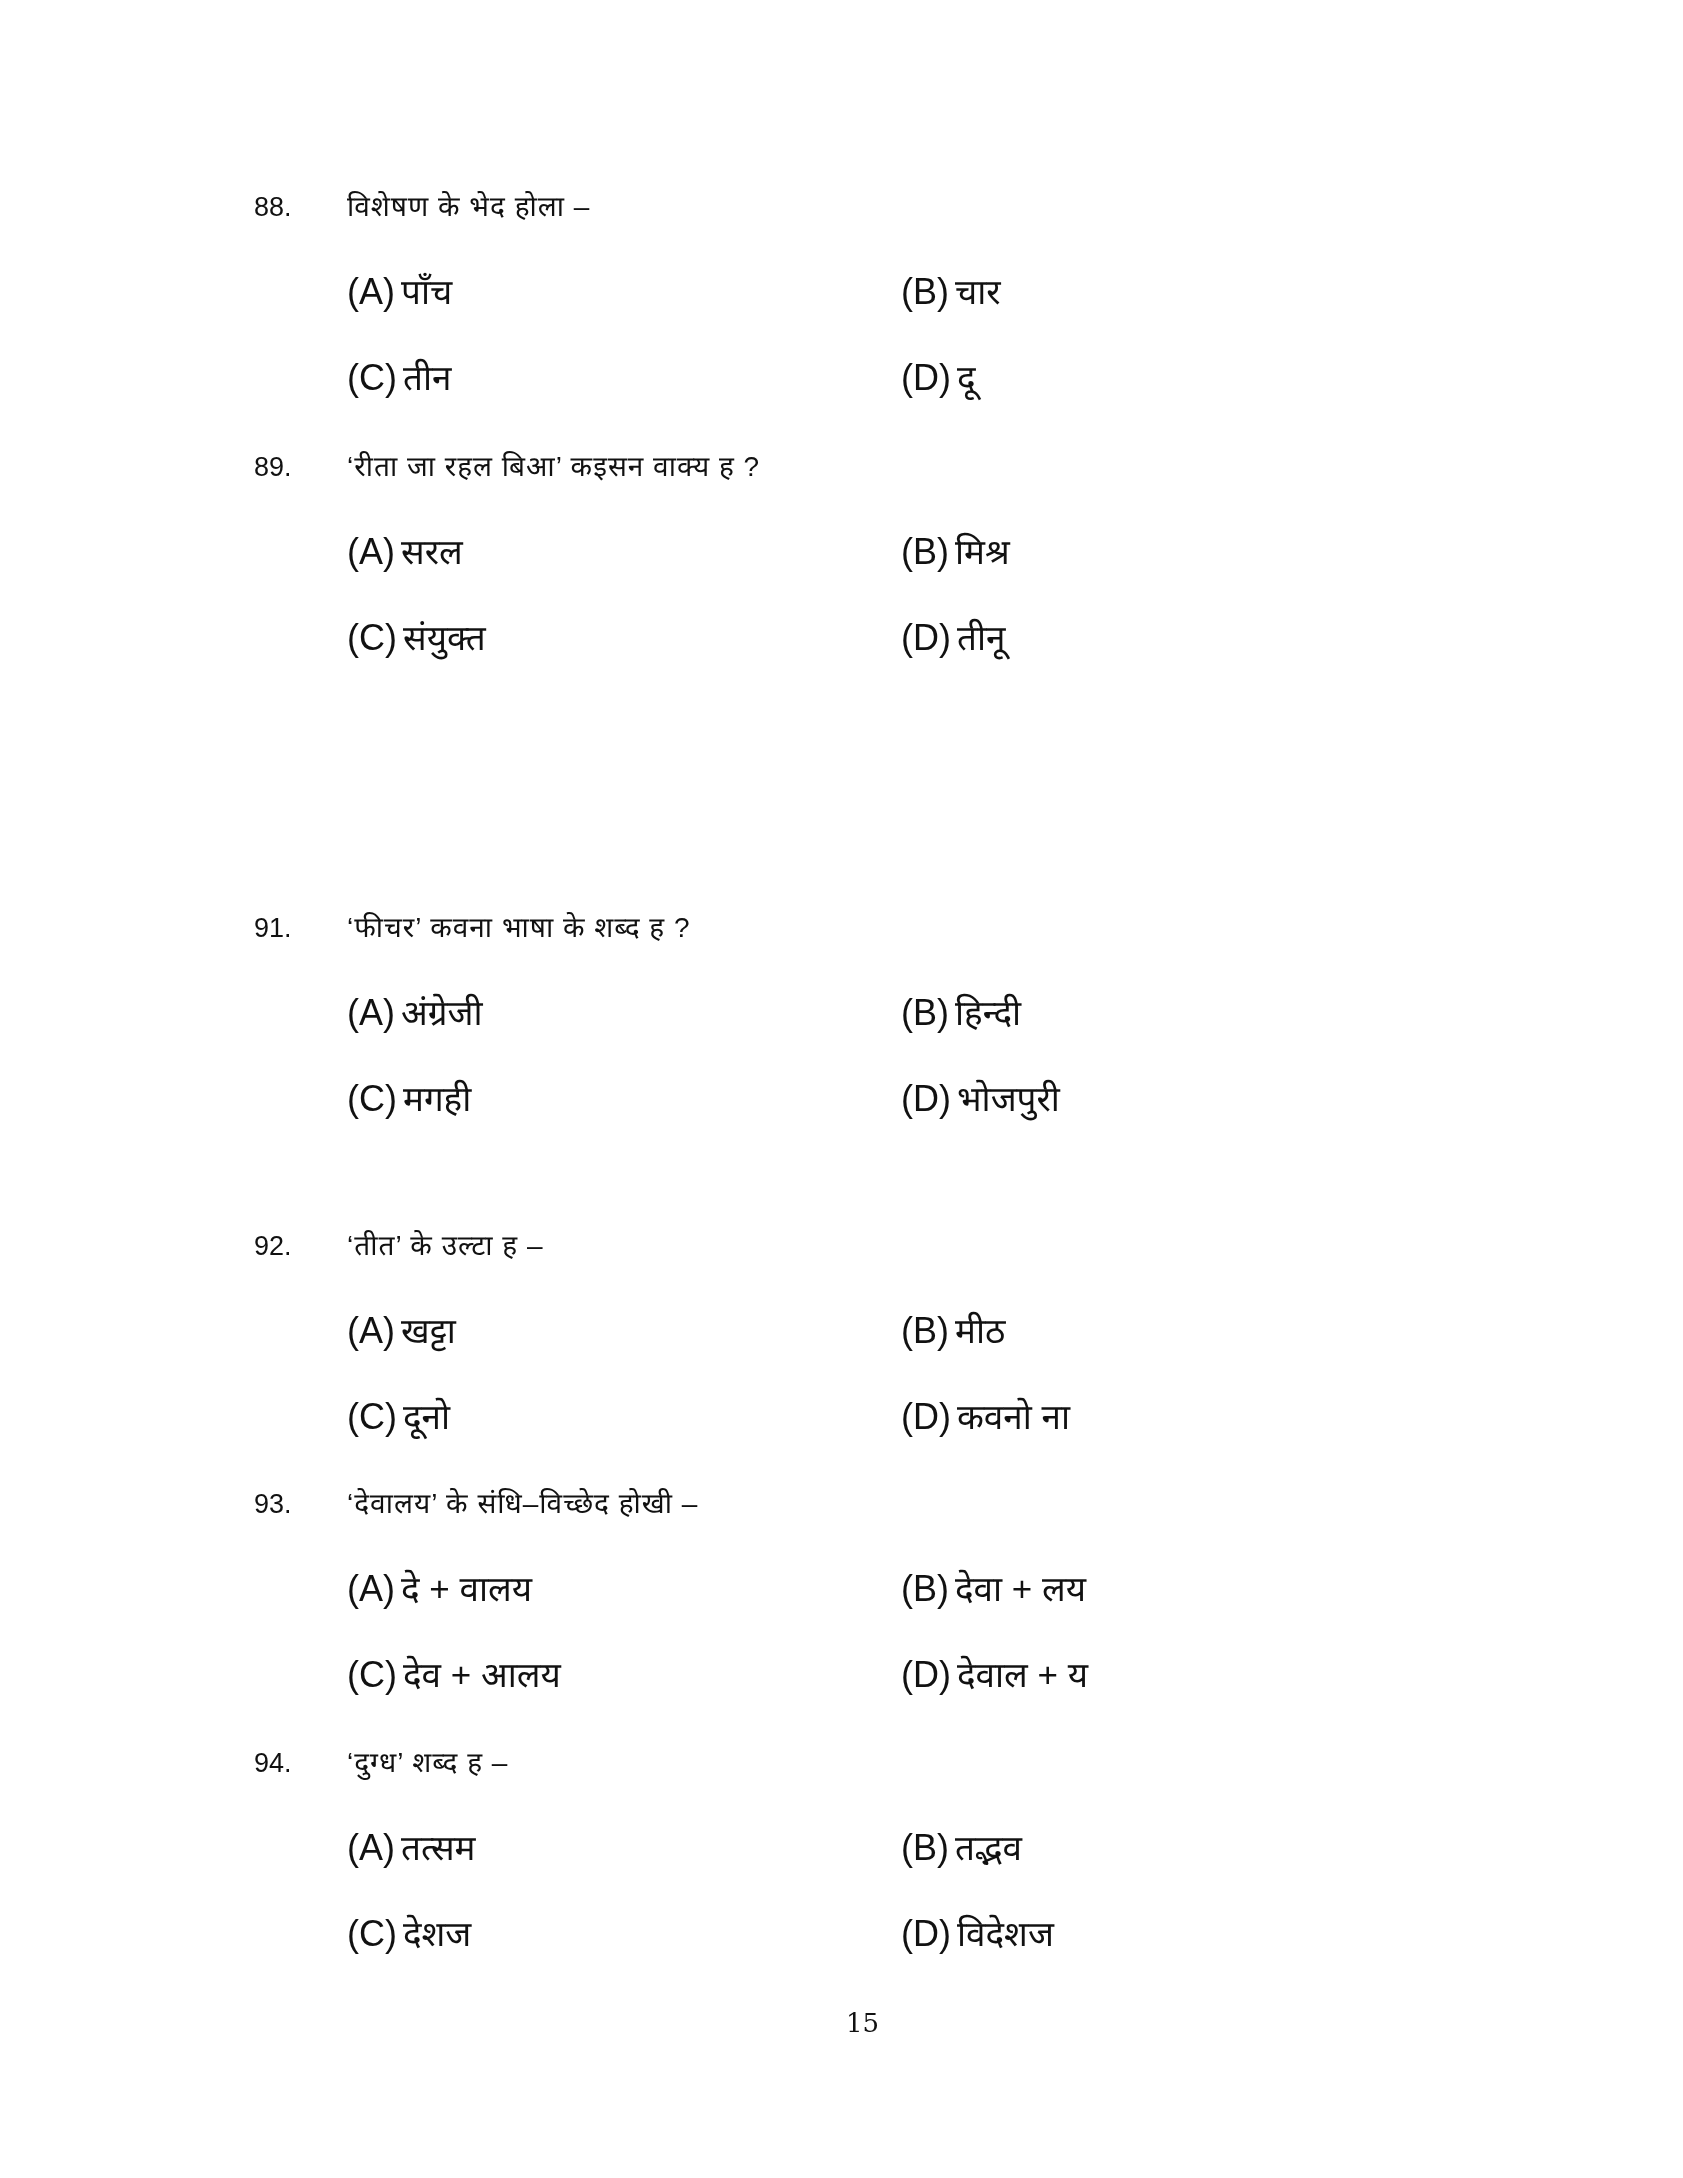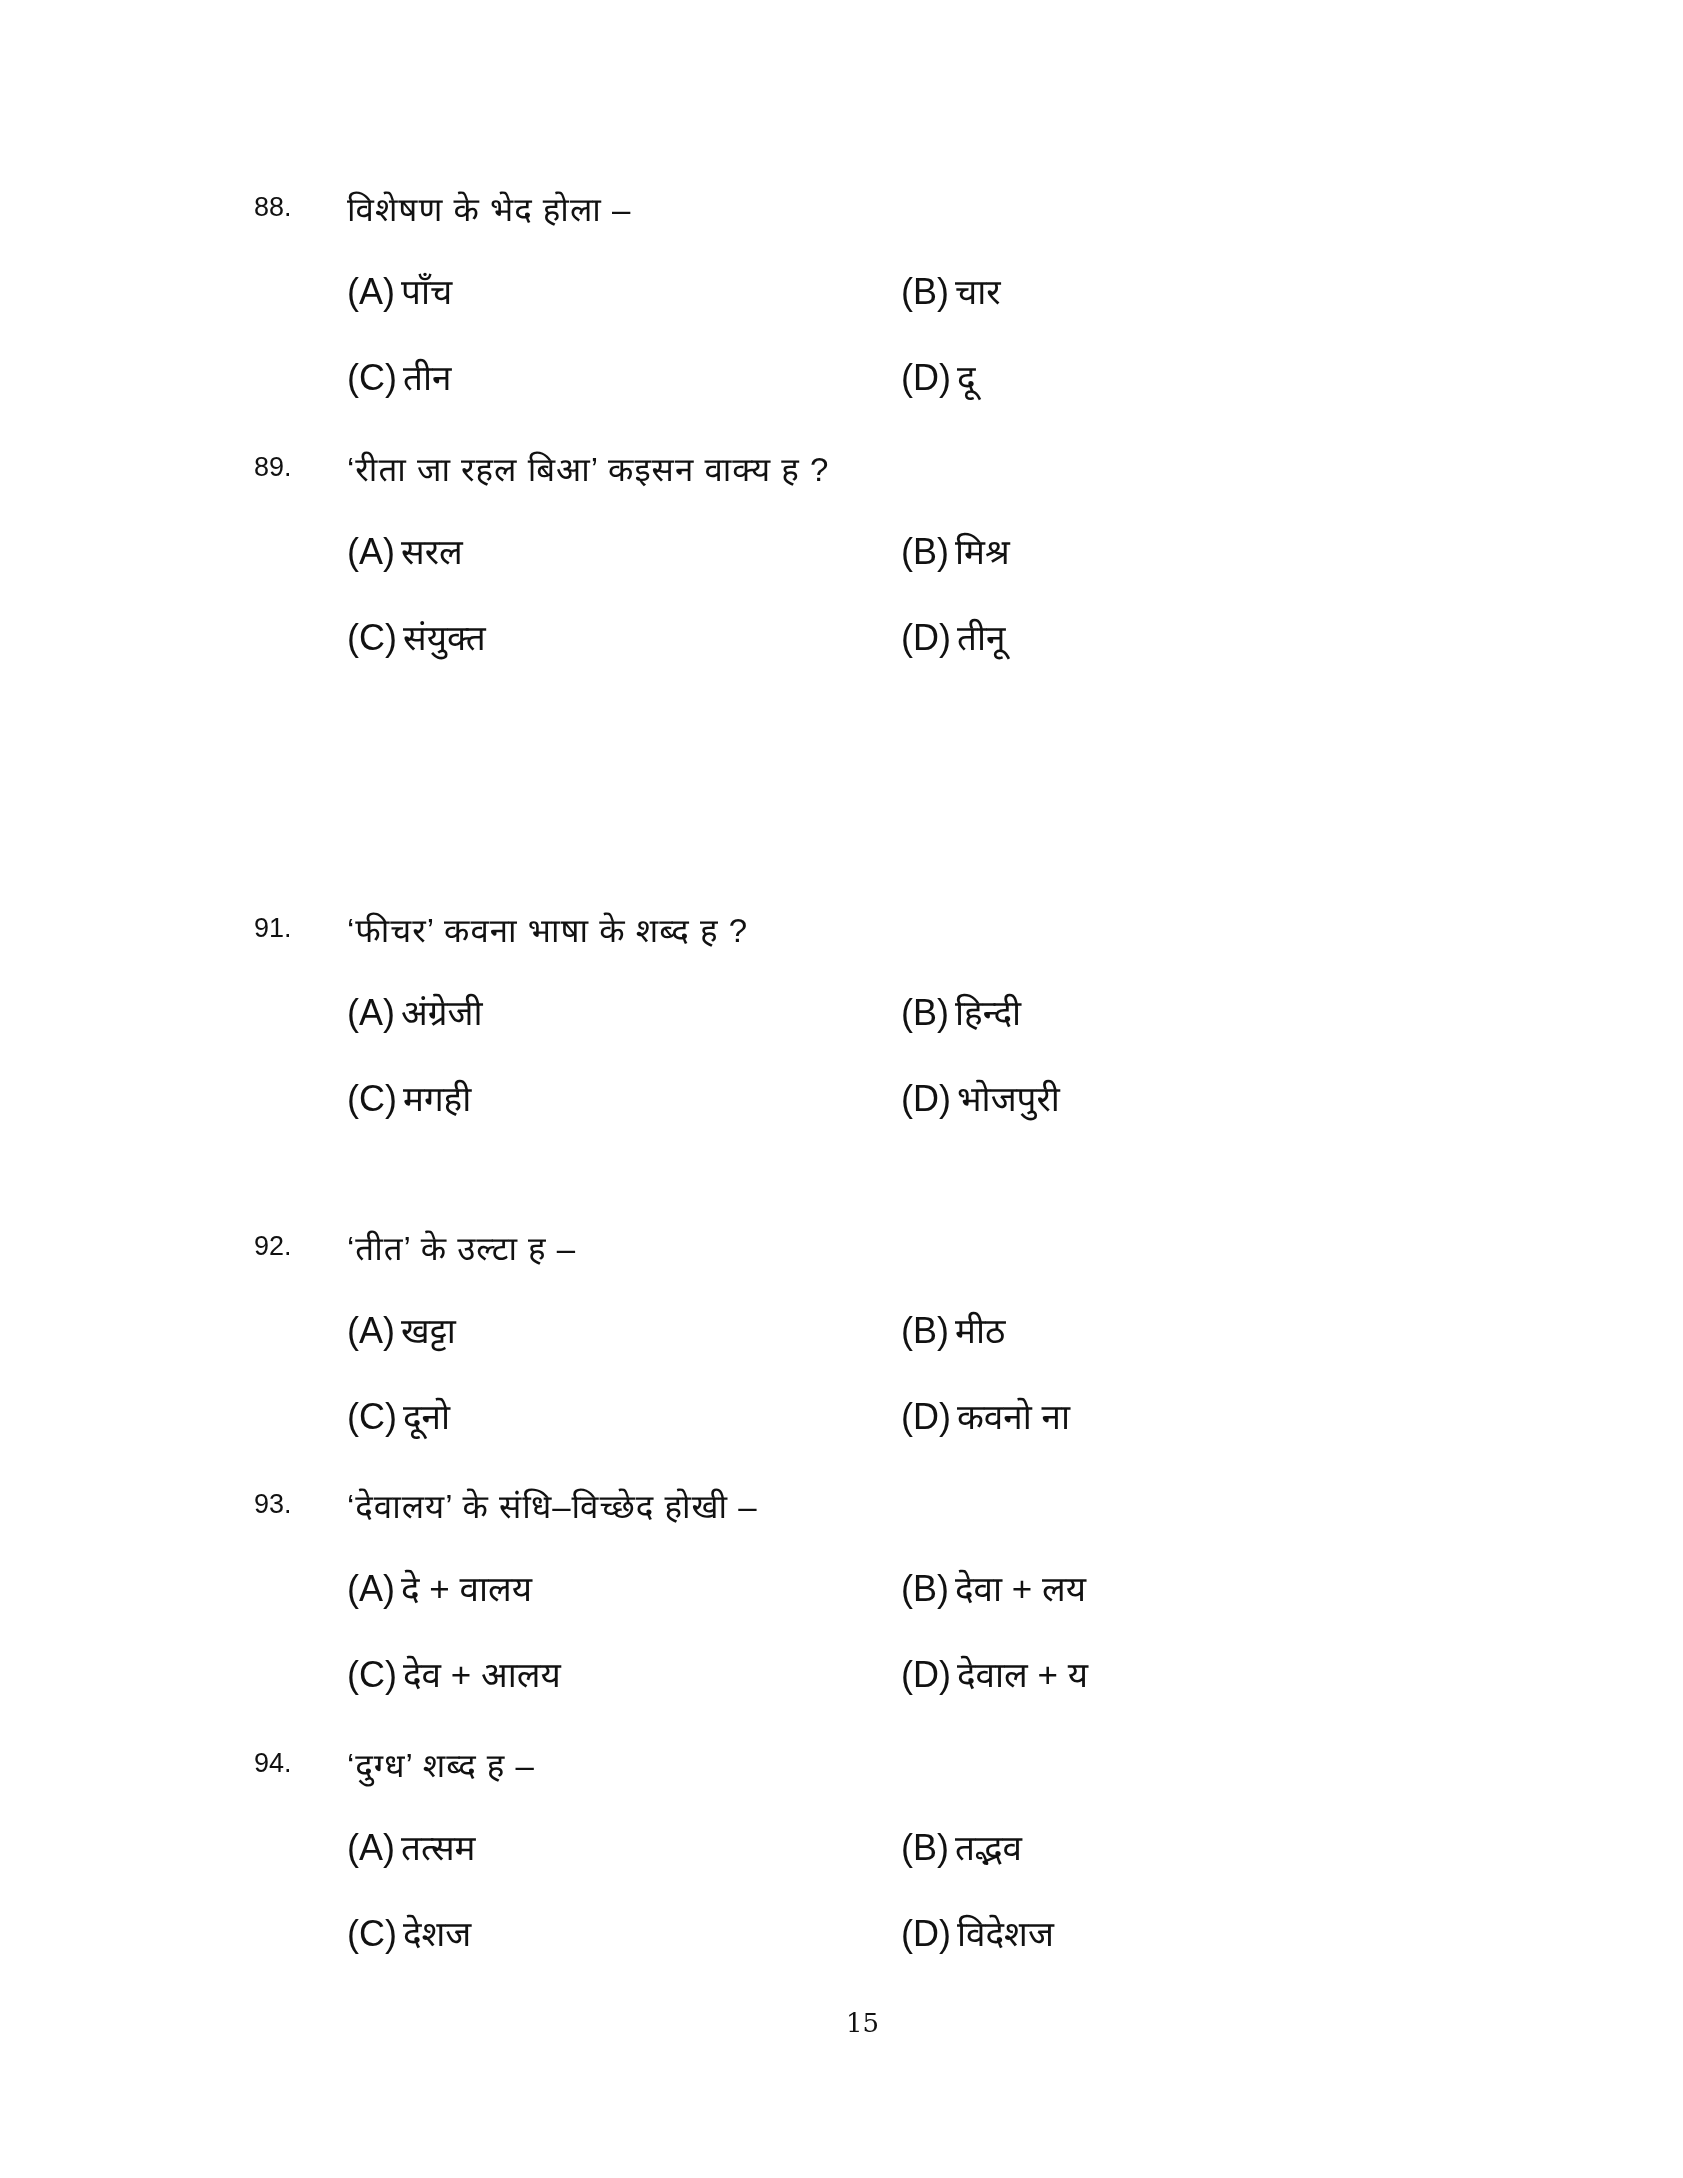--- a/index.html
+++ b/index.html
@@ -1,21 +1,21 @@
 <!DOCTYPE html>
 <html><head>
 <meta charset="utf-8">
 <style>
   html, body { margin: 0; padding: 0; background: #ffffff; }
   body { width: 1683px; height: 2178px; position: relative; overflow: hidden;
          font-family: "Liberation Sans", "DejaVu Sans", sans-serif; color: #111111; }
   .page { position: absolute; left: 0; top: 0; width: 1470px; height: 2178px; }
   .question { position: absolute; left: 0; width: 1683px; height: 259px; }
   .q-num { position: absolute; left: 254px; top: 6px; font-size: 27px; }
-  .q-text { position: absolute; left: 347px; top: 0; font-size: 33px; white-space: nowrap; letter-spacing: 1px; }
+  .q-text { position: absolute; left: 347px; top: 0; font-size: 28px; white-space: nowrap; letter-spacing: 1px; }
   .opt { position: absolute; font-size: 35px; white-space: nowrap; height: 44px; line-height: 44px; }
   .opt .lbl { font-size: 36px; margin-right: 6px; }
   .col-a { left: 347px; }
   .col-b { left: 901px; }
   .row-1 { top: 84px; }
   .row-2 { top: 170px; }
   .page-num { position: absolute; left: 846px; top: 2000px; font-family: "DejaVu Serif", "Liberation Serif", serif; font-size: 26px; margin-top: 8px; }
 </style>
 </head>
 <body>

